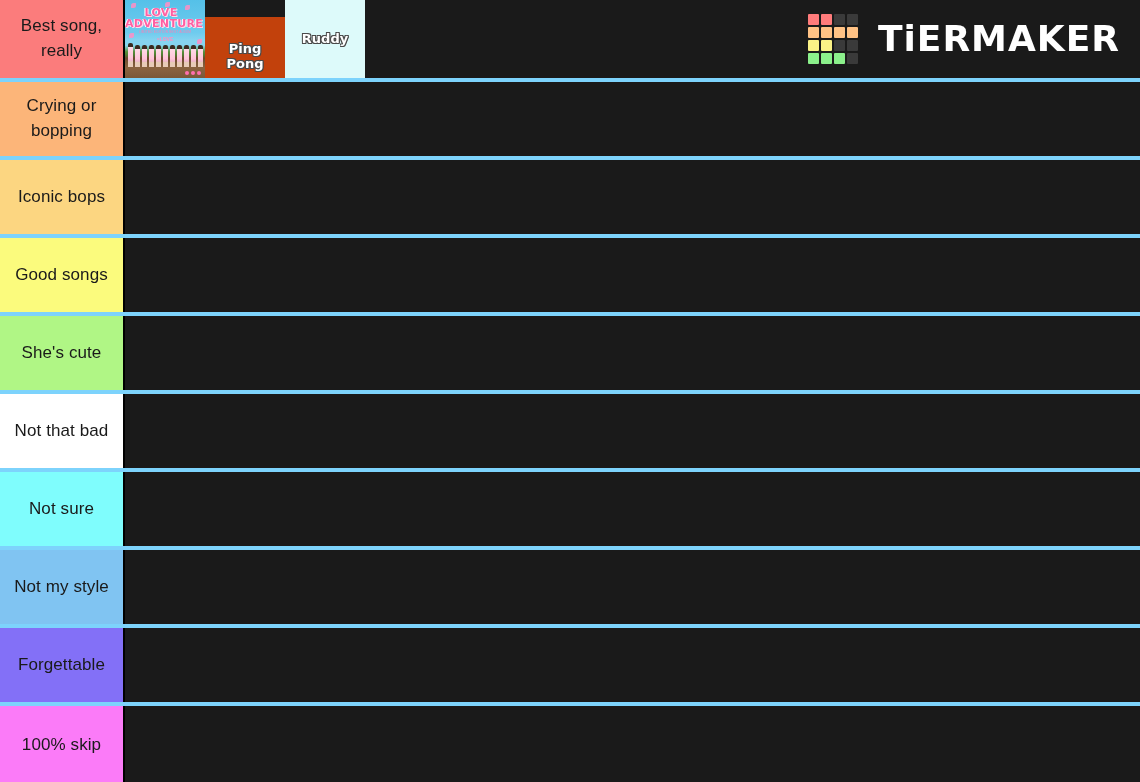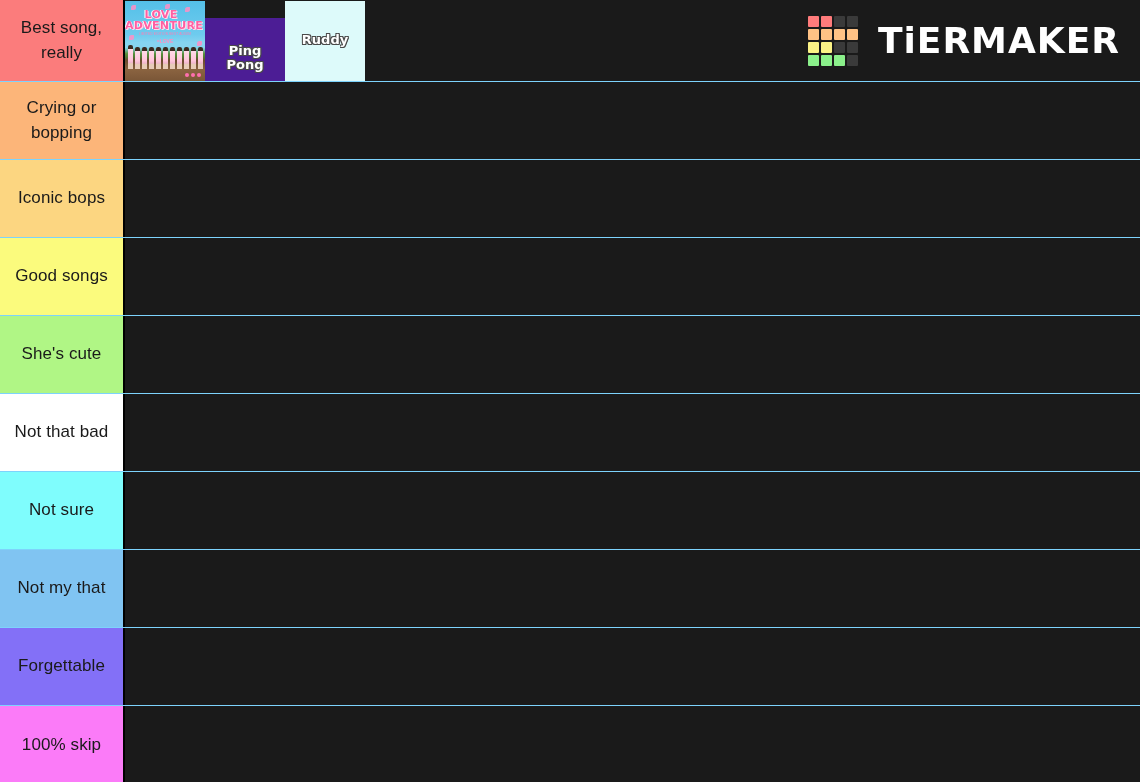--- a/index.html
+++ b/index.html
@@ -16,21 +16,21 @@
     width: 1140px;
     height: 782px;
     background: #000000;
     display: flex;
     flex-direction: column;
   }
 
   .tier-row {
     display: flex;
     width: 100%;
-    border-bottom: 1px solid #7dd3fc;
+    border-bottom: 4px solid #7dd3fc;
     flex: 0 0 auto;
   }
   .tier-row:last-child { border-bottom: none; }
 
   .tier-label {
     width: 125px;
     min-width: 125px;
     display: flex;
     align-items: center;
     justify-content: center;
@@ -214,21 +214,21 @@
             <span class="aa-fig"></span>
             <span class="aa-fig"></span>
             <span class="aa-fig"></span>
           </div>
           <div class="aa-dots">
             <span class="aa-dot"></span>
             <span class="aa-dot"></span>
             <span class="aa-dot"></span>
           </div>
         </div>
-        <div class="tier-tile" style="background: #4c1d95; margin-top: 35px;">
+        <div class="tier-tile" style="background: #c2410c; margin-top: 35px;">
           <div class="tile-text">Ping Pong</div>
         </div>
         <div class="tier-tile" style="background: rgb(221, 250, 250);">
           <div class="tile-text">Ruddy</div>
         </div>
         <div class="logo-wrap">
           <div class="logo-grid">
             <span class="logo-cell" style="background: rgb(255, 123, 123);"></span>
             <span class="logo-cell" style="background: rgb(255, 123, 123);"></span>
             <span class="logo-cell" style="background: rgb(58, 58, 58);"></span>
@@ -268,21 +268,21 @@
     </div>
     <div class="tier-row" style="height: 78px;">
       <div class="tier-label" style="background: #ffffff;">Not that bad</div>
       <div class="tier-items"></div>
     </div>
     <div class="tier-row" style="height: 78px;">
       <div class="tier-label" style="background: rgb(127, 253, 253);">Not sure</div>
       <div class="tier-items"></div>
     </div>
     <div class="tier-row" style="height: 78px;">
-      <div class="tier-label" style="background: rgb(128, 196, 242);">Not my that</div>
+      <div class="tier-label" style="background: rgb(128, 196, 242);">Not my style</div>
       <div class="tier-items"></div>
     </div>
     <div class="tier-row" style="height: 78px;">
       <div class="tier-label" style="background: rgb(131, 112, 247);">Forgettable</div>
       <div class="tier-items"></div>
     </div>
     <div class="tier-row" style="height: 78px;">
       <div class="tier-label" style="background: rgb(251, 123, 248);">100% skip</div>
       <div class="tier-items"></div>
     </div>

